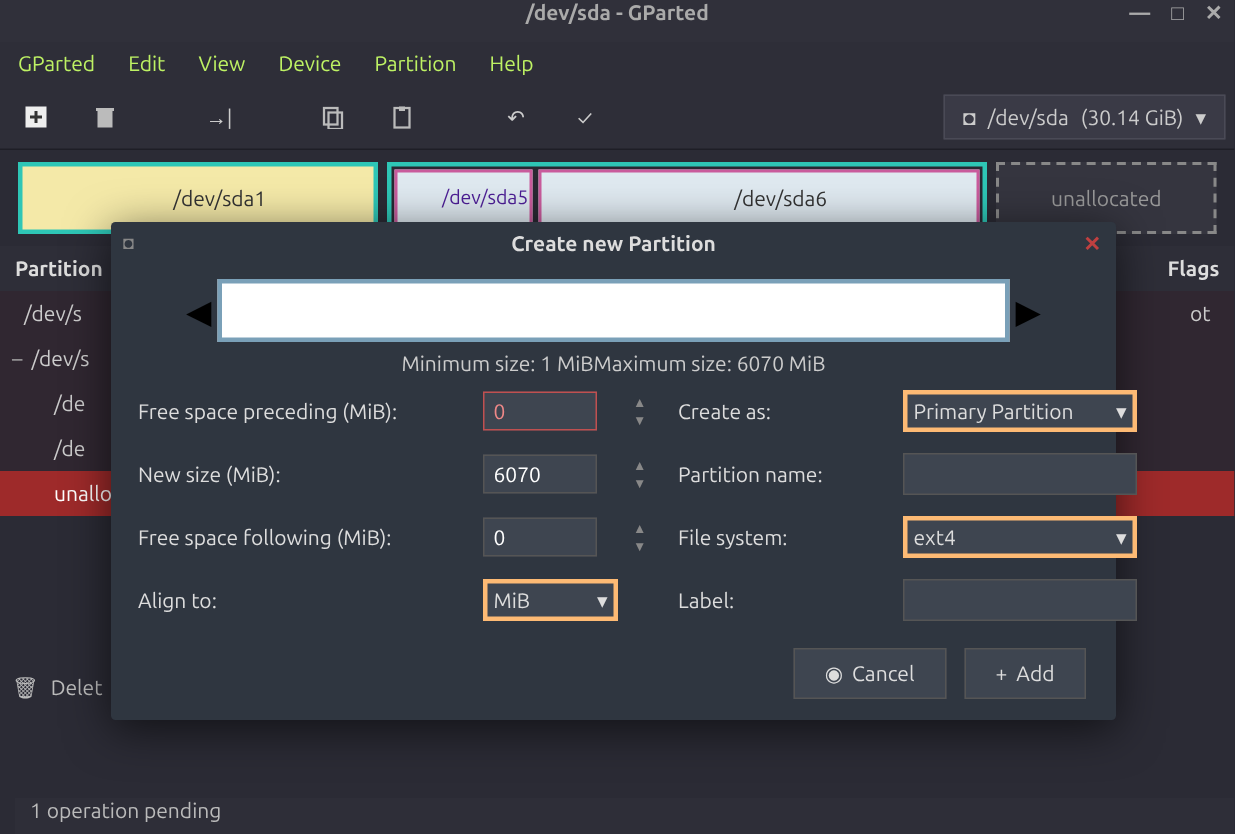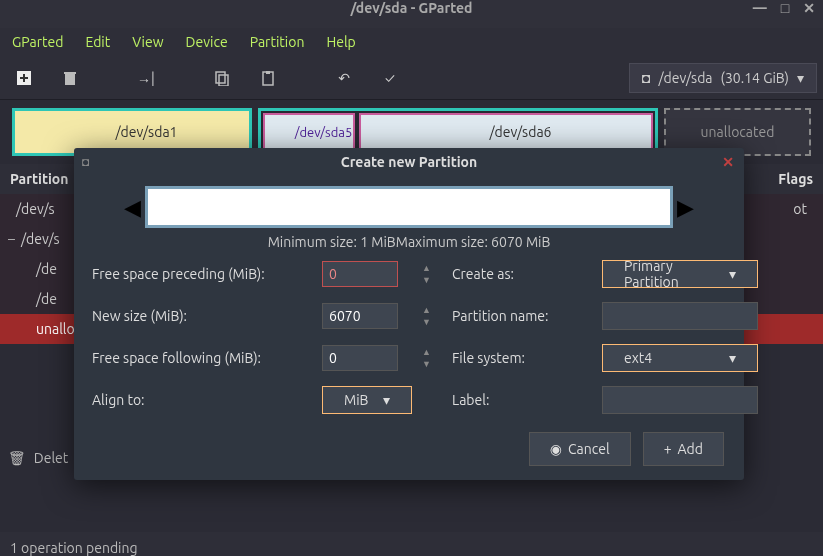--- a/index.html
+++ b/index.html
@@ -144,26 +144,26 @@
     display: flex;
     align-items: center;
     padding: 0 16px;
     color: #ccc;
   }
   .row.sel { background: #9e2a2a; color: #fff; }
   
   .statusbar {
     position: absolute;
     bottom: 0;
-    left: 0;
+    left: 10px;
     right: 0;
     height: 24px;
     background: #2e2e38;
     display: flex;
-    align-items: flex-end;
+    align-items: flex-start;
     padding: 0 10px;
     color: #bbb;
   }
   .delete-line {
     position: absolute;
     bottom: 90px;
     left: 8px;
     color: #bbb;
     display: flex;
     align-items: center;
@@ -246,25 +246,25 @@
     line-height: 8px;
     color: #888;
     display:flex;
     flex-direction:column;
     gap:4px;
   }
   .select {
     width: 156px;
     height: 28px;
     background: #3e4550;
-    border: 1px solid #fdba74;
+    border: 3px solid #fdba74;
     color: #ddd;
     display: flex;
     align-items: center;
-    padding: 0 21px;
+    padding: 0 4px;
     justify-content: space-between;
   }
   .text-input {
     width: 156px;
     height: 28px;
     background: #3e4550;
     border: 1px solid #555;
   }
   .dlg-buttons {
     display: flex;

